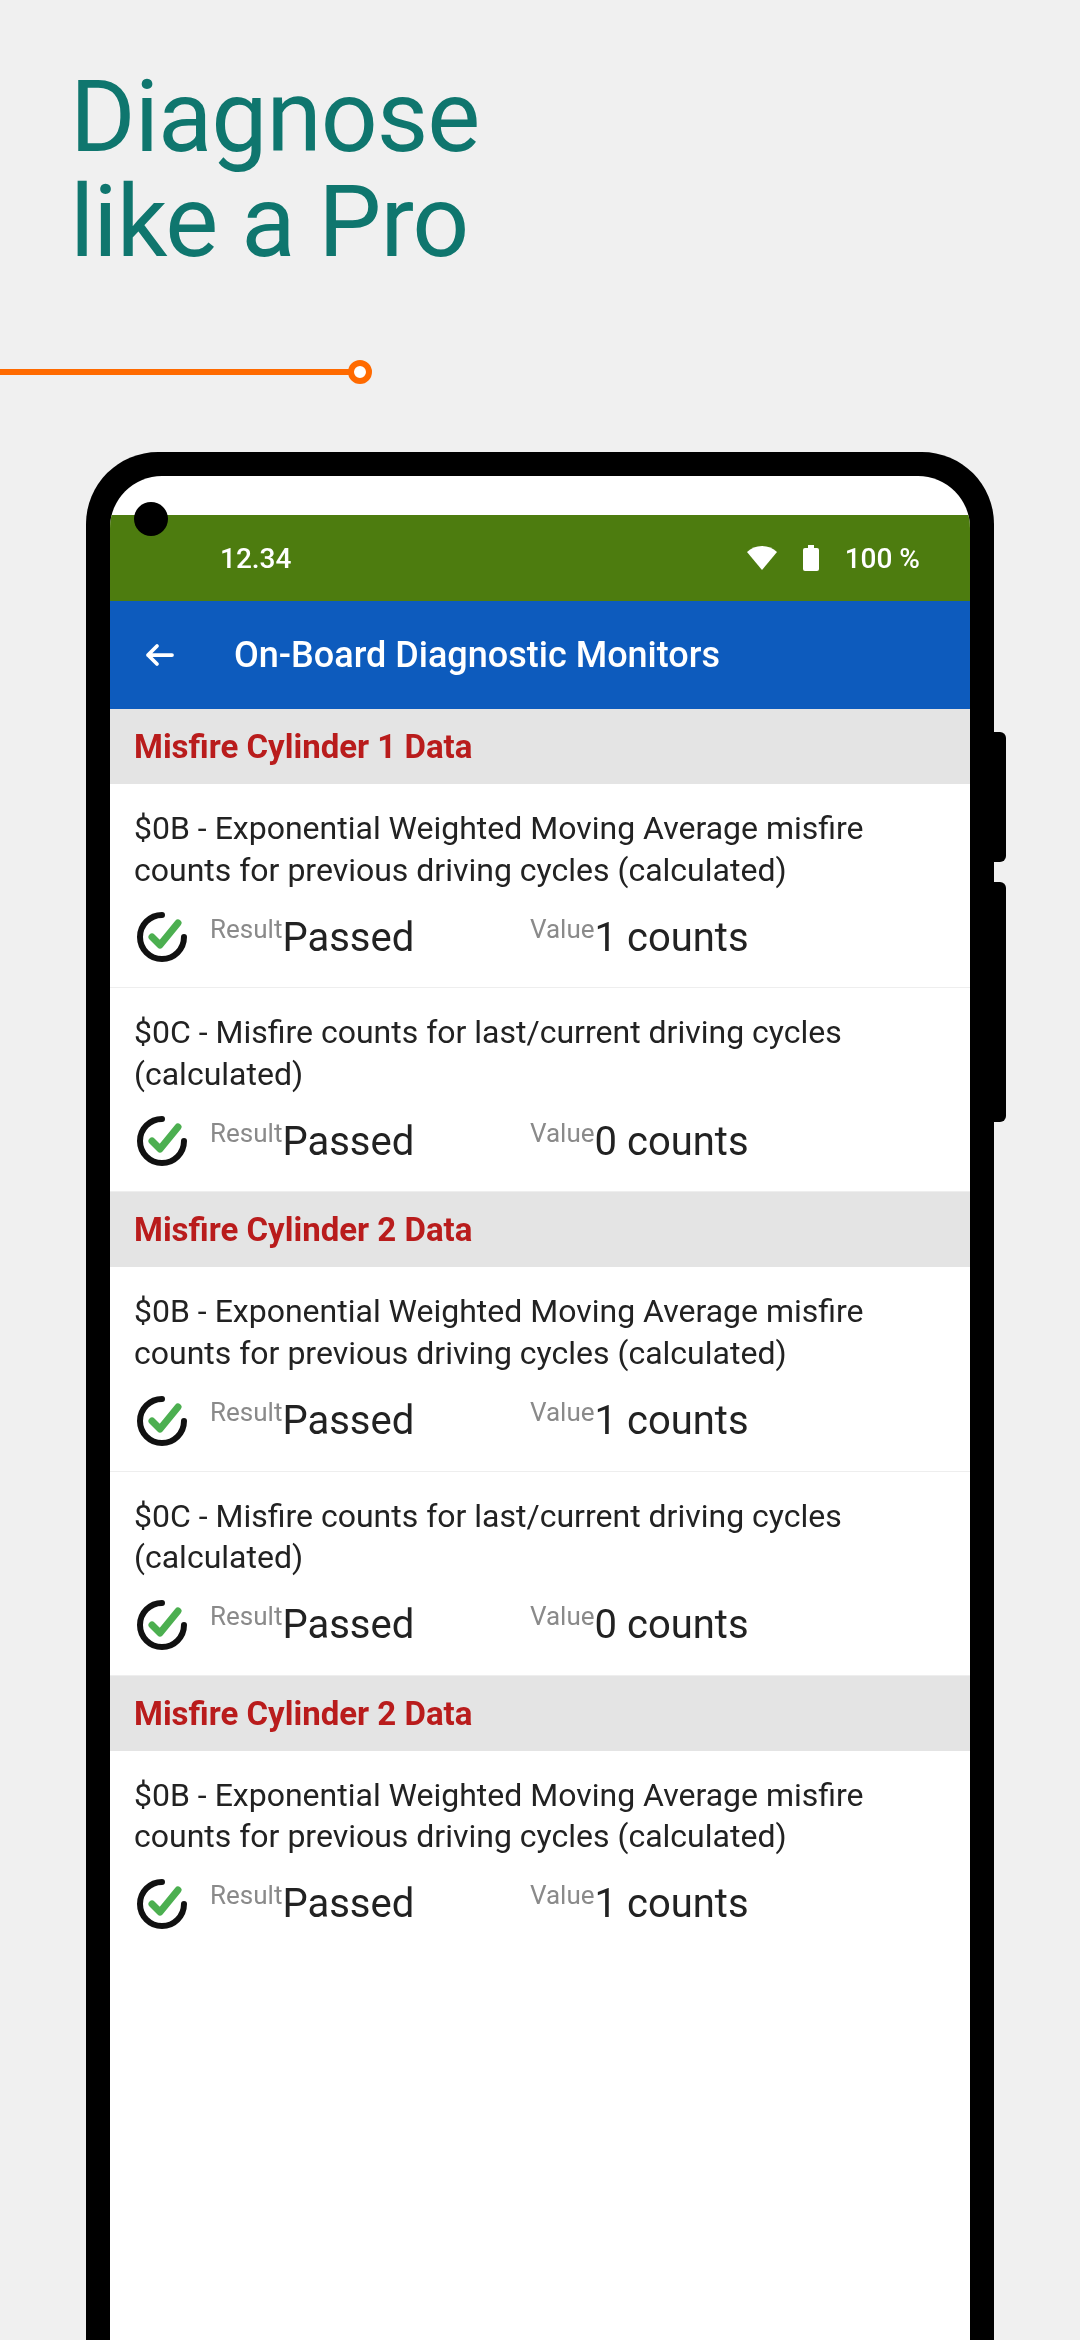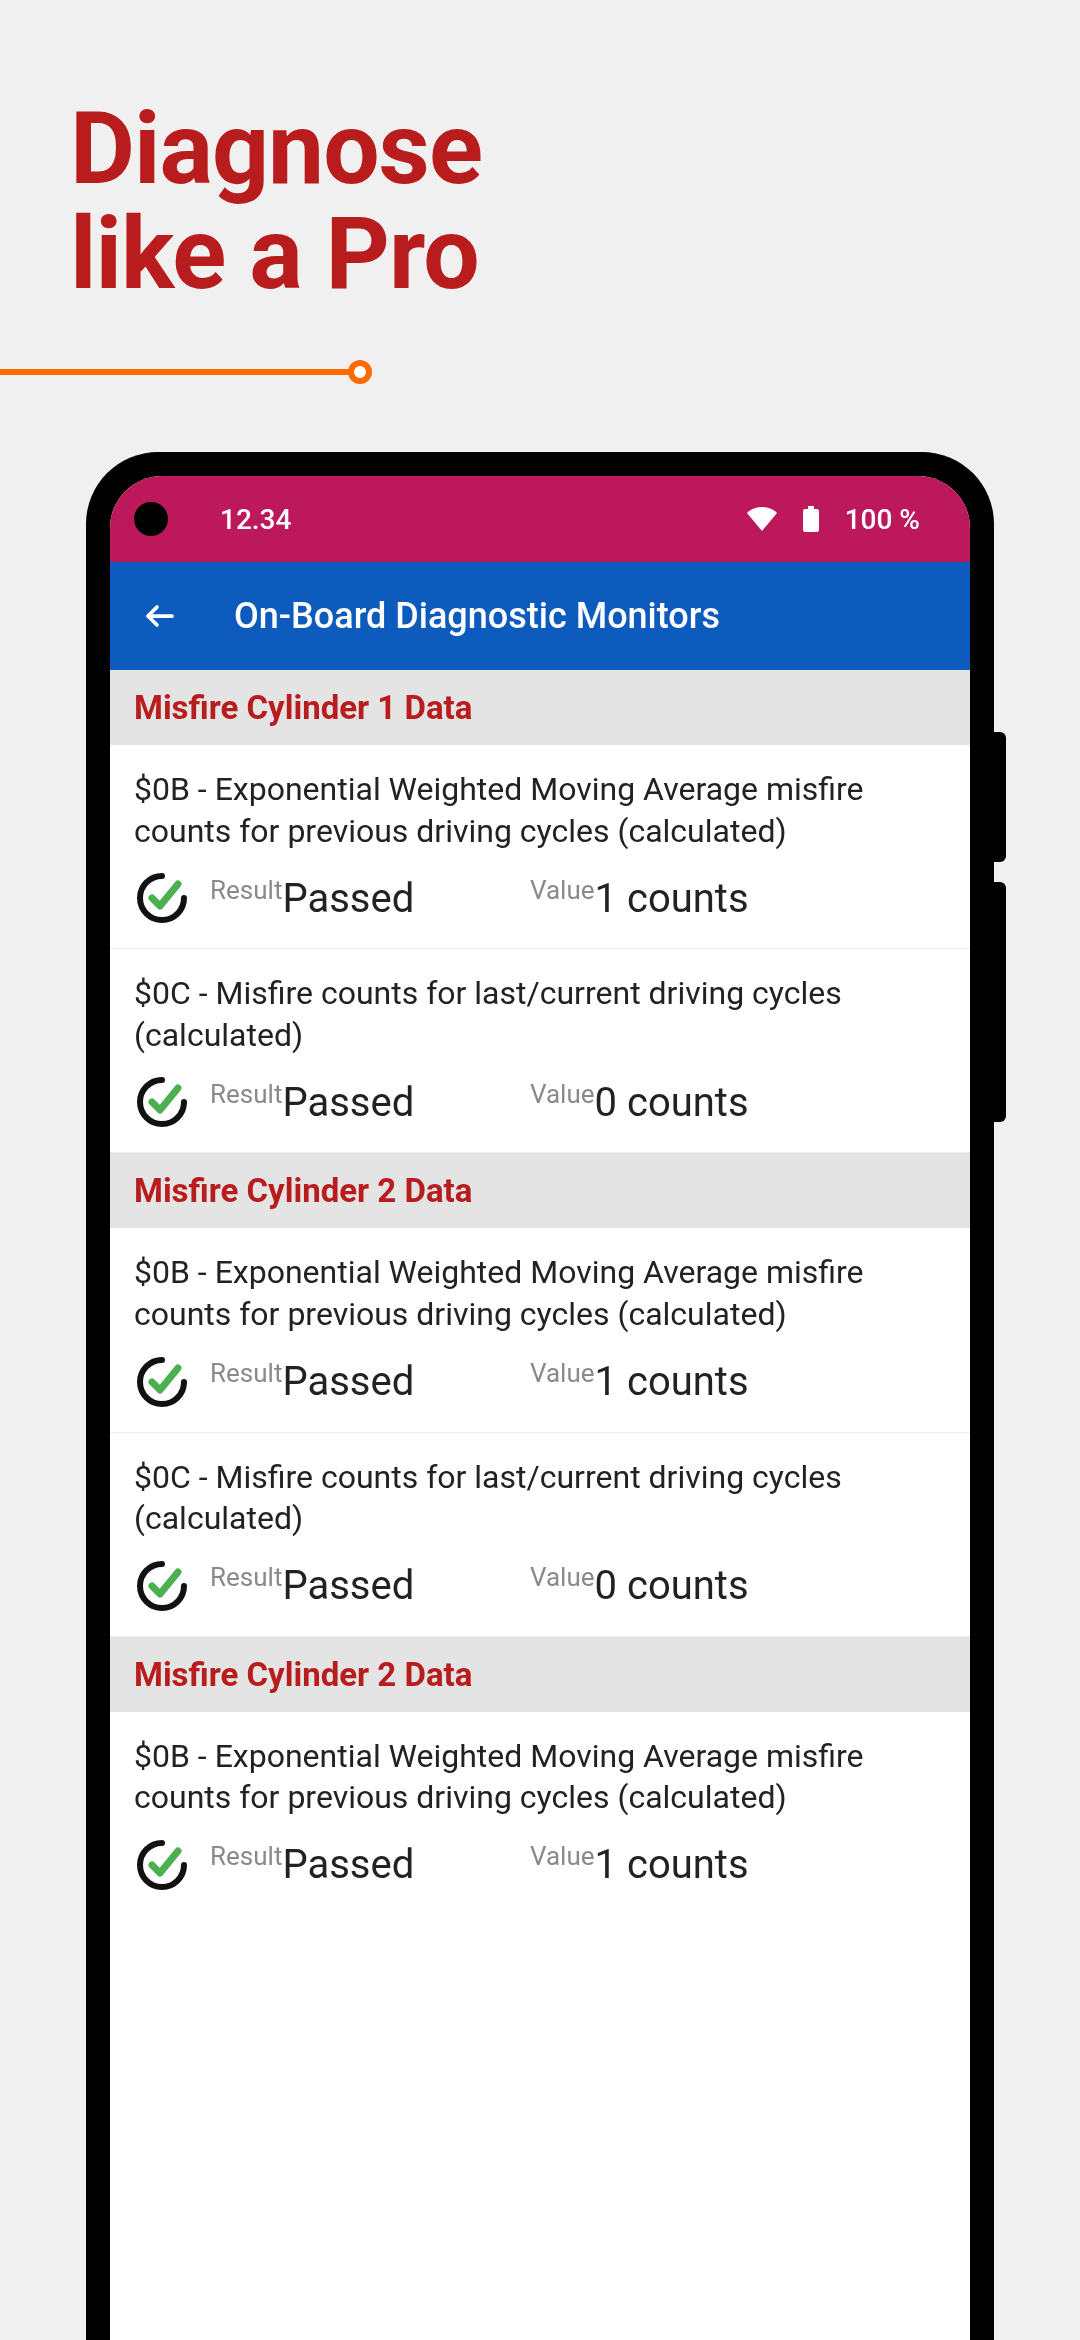--- a/index.html
+++ b/index.html
@@ -9,25 +9,25 @@
     background: #f0f0f0;
     font-family: -apple-system, BlinkMacSystemFont, "Segoe UI", Roboto, Arial, sans-serif;
     overflow: hidden;
     position: relative;
   }
 
   
   .promo-heading {
     position: absolute;
     left: 70px;
-    top: 96px;
+    top: 64px;
     font-size: 100px;
-    font-weight: 700;
+    font-weight: 400;
     line-height: 1.05;
-    color: #b91c1c;
+    color: #0f766e;
     letter-spacing: -1px;
   }
 
   
   .divider {
     position: absolute;
     left: 0;
     top: 360px;
     width: 374px;
     height: 24px;
@@ -100,25 +100,26 @@
     border-radius: 50%;
     z-index: 10;
   }
 
   
   .status-bar {
     display: flex;
     justify-content: space-between;
     align-items: center;
     height: 86px;
-    background: #be185d;
+    background: #4d7c0f;
     color: #fff;
     font-size: 28px;
     font-weight: 500;
     padding: 0 50px 0 110px;
+    margin-top: 39px;
   }
   .status-right {
     display: flex;
     align-items: center;
     gap: 26px;
   }
   .status-right svg { display: block; }
 
   
   .app-bar {

